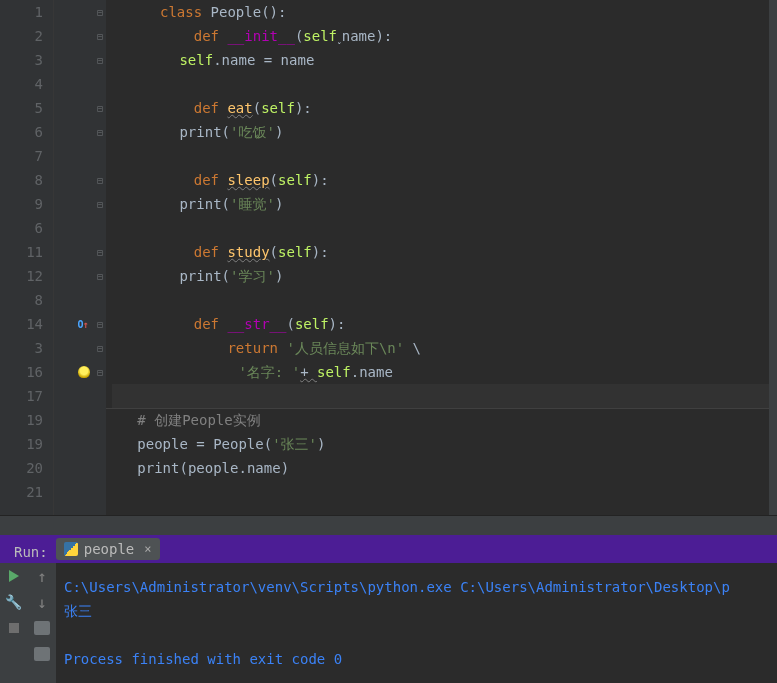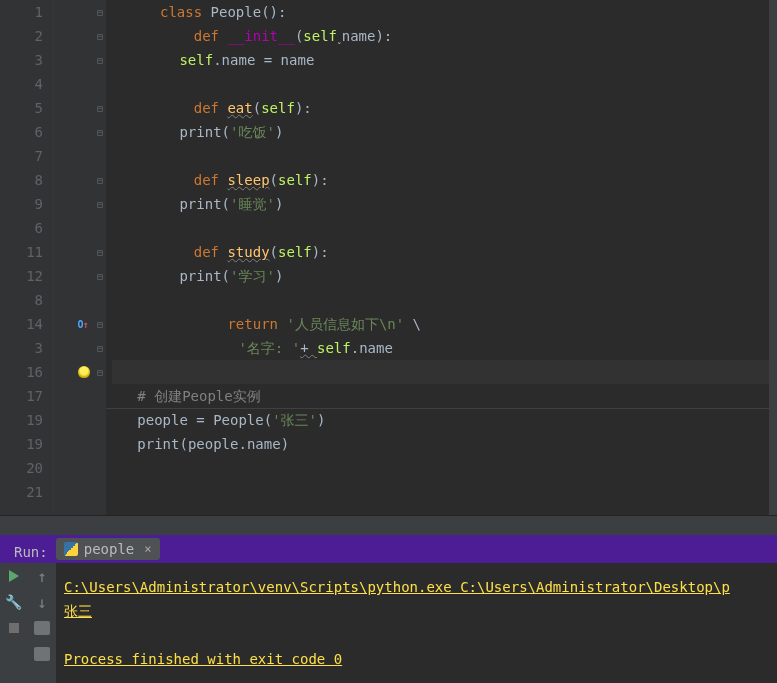--- a/index.html
+++ b/index.html
@@ -163,24 +163,23 @@
   .play { width:0;height:0;border-top:6px solid transparent;border-bottom:6px solid transparent;border-left:10px solid #59a869;}
   .wrench { color:#a0a0a0; }
   .stop { width:10px;height:10px;background:#6e6e6e;}
   .arrow-up, .arrow-down { color:#808080; font-size:16px;}
   .wrap-icon, .layout-icon {
     width:16px;height:14px;background:#6e7376;border-radius:2px;
   }
   .console {
     flex:1;
     padding:12px 8px;
-    color:#fde047;
+    color:#3b82f6;
     white-space: pre;
     overflow:hidden;
-    text-decoration:underline;
   }
   .console .cline { height:24px; line-height:24px; white-space:pre; overflow:hidden;}
   .runlabel {
     color:#bbb; padding:6px 8px 0 8px;
   }
   .scrollbar {
     width: 8px;
     background: #3c3f41;
   }
 </style>
@@ -271,20 +270,21 @@
       <div class="line"><span></span></div>
       <div class="line"><span>    </span><span class="kw">def </span><span class="fn wavy">eat</span><span class="punct">(</span><span class="self">self</span><span class="punct">):</span></div>
       <div class="line"><span>        </span><span class="ident">print</span><span class="punct">(</span><span class="str">'吃饭'</span><span class="punct">)</span></div>
       <div class="line"><span></span></div>
       <div class="line"><span>    </span><span class="kw">def </span><span class="fn wavy">sleep</span><span class="punct">(</span><span class="self">self</span><span class="punct">):</span></div>
       <div class="line"><span>        </span><span class="ident">print</span><span class="punct">(</span><span class="str">'睡觉'</span><span class="punct">)</span></div>
       <div class="line"><span></span></div>
       <div class="line"><span>    </span><span class="kw">def </span><span class="fn wavy">study</span><span class="punct">(</span><span class="self">self</span><span class="punct">):</span></div>
       <div class="line"><span>        </span><span class="ident">print</span><span class="punct">(</span><span class="str">'学习'</span><span class="punct">)</span></div>
       <div class="line"><span></span></div>
+      <div class="line"><span>    </span><span class="kw">def </span><span class="mg">__str__</span><span class="punct">(</span><span class="self">self</span><span class="punct">):</span></div>
       <div class="line"><span>        </span><span class="kw">return </span><span class="str">'人员信息如下\n'</span><span class="punct"> \</span></div>
       <div class="line"><span>               </span><span class="str">'名字: '</span><span class="punct wavy">+ </span><span class="self">self</span><span class="punct">.</span><span class="ident">name</span></div>
       <div class="line current"><span></span></div>
       <div class="sep-line" style="top: 408px;"></div>
       <div class="line"><span>   </span><span class="cmt"># 创建People实例</span></div>
       <div class="line"><span>   </span><span class="ident">people = People(</span><span class="str">'张三'</span><span class="punct">)</span></div>
       <div class="line"><span>   </span><span class="ident">print</span><span class="punct">(</span><span class="ident">people</span><span class="punct">.</span><span class="ident">name</span><span class="punct">)</span></div>
       <div class="line"><span></span></div>
     </div>
   <div class="scrollbar"></div>

